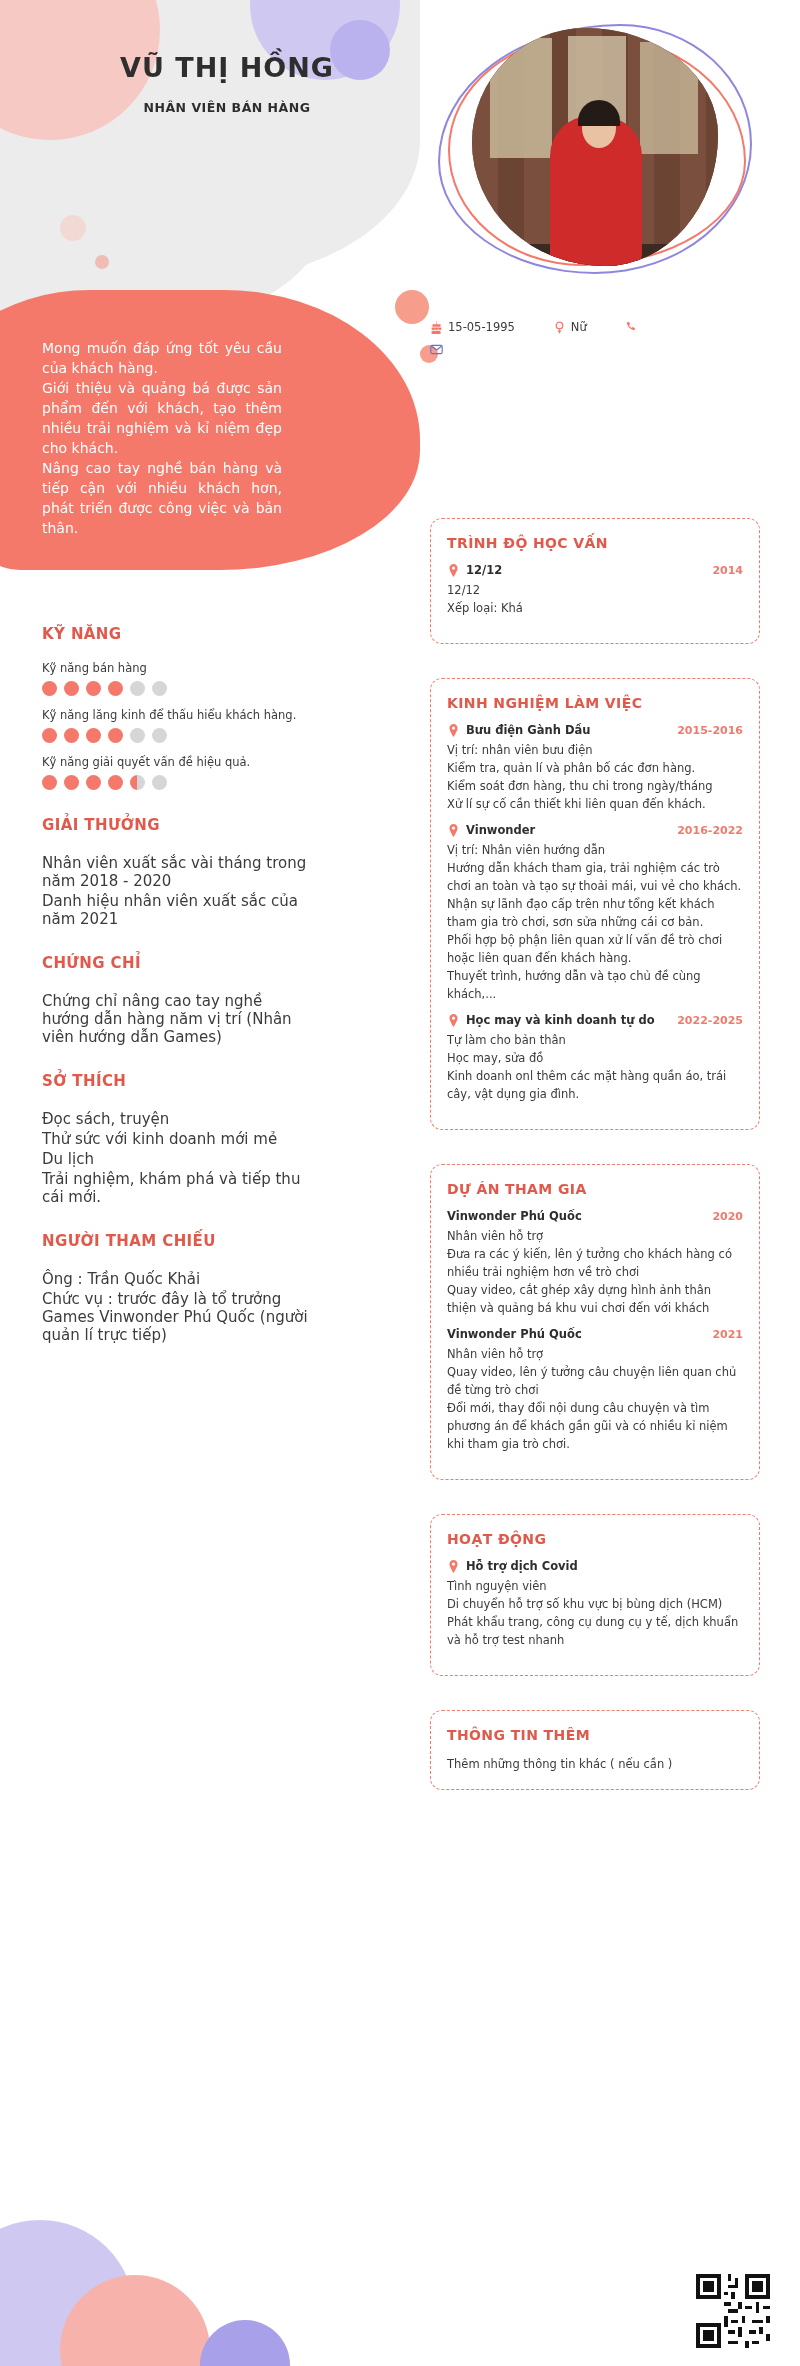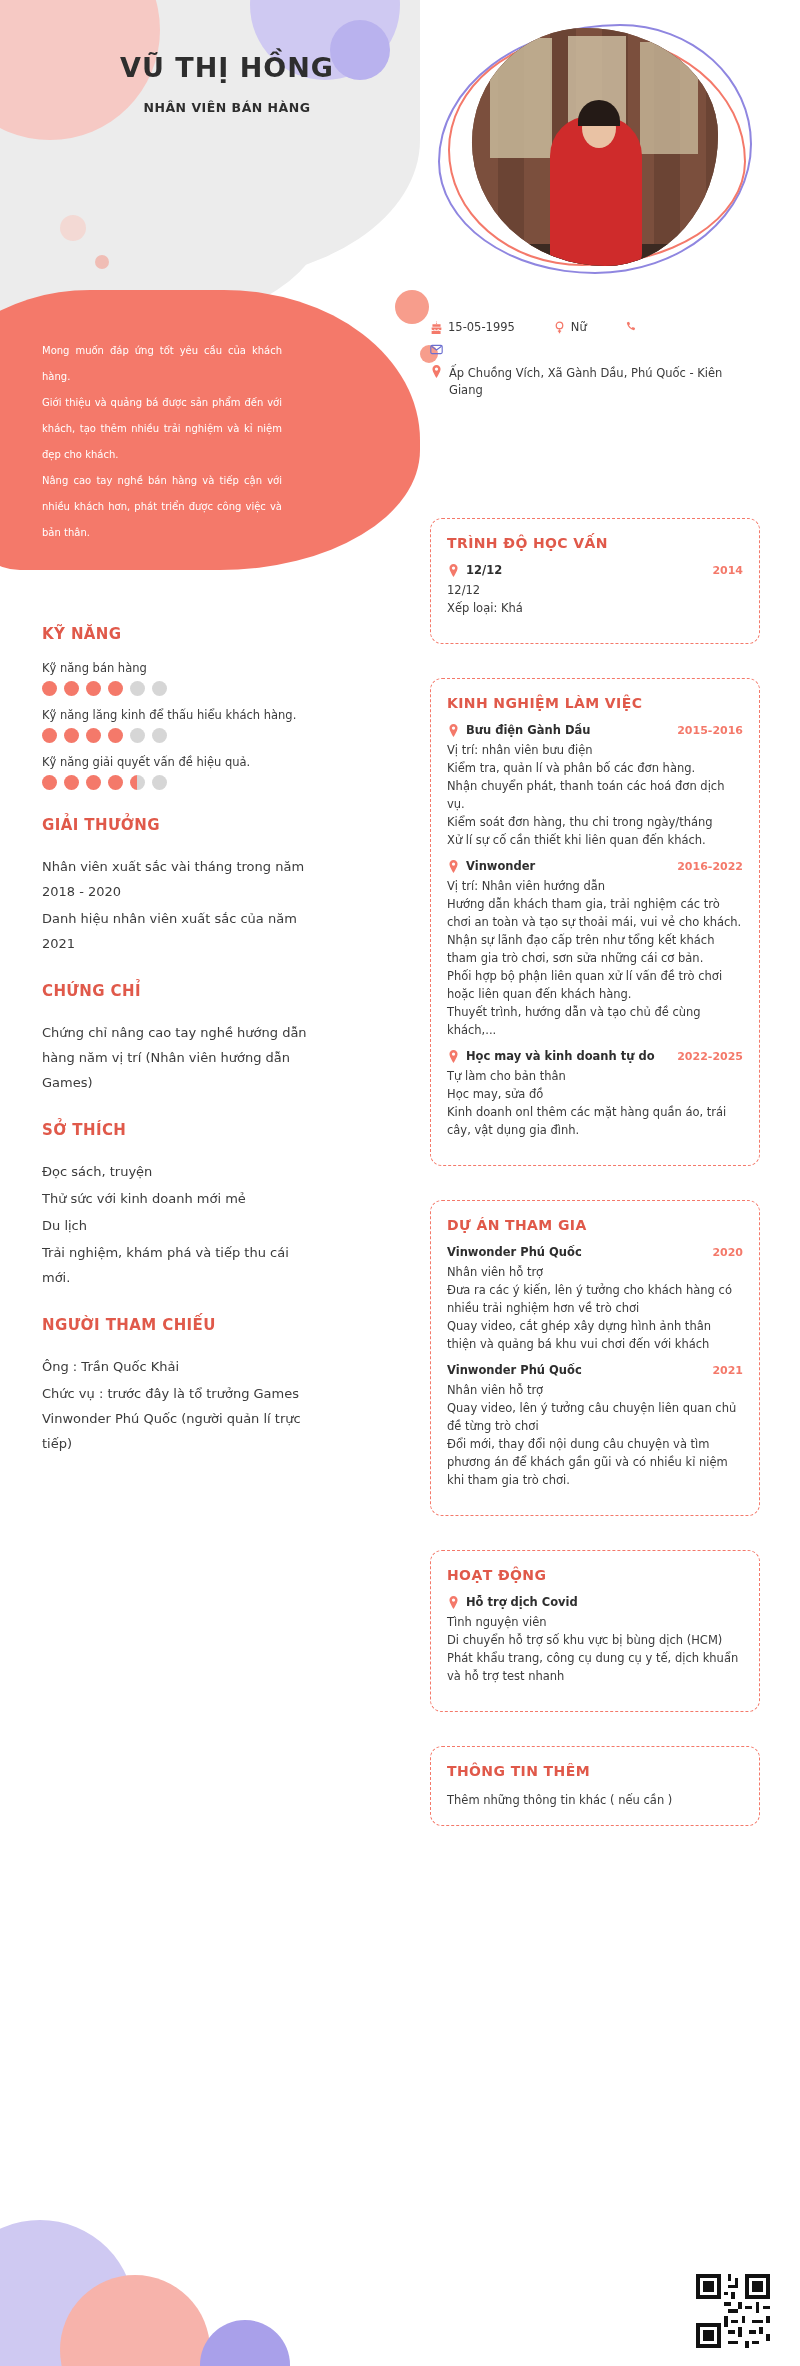--- a/index.html
+++ b/index.html
@@ -75,37 +75,37 @@
   .ph-banner3{position:absolute;top:14px;left:168px;width:58px;height:112px;background:#c8b89a;opacity:.8;}
   .ph-dress{position:absolute;bottom:0;left:78px;width:92px;height:150px;background:#cf2b2b;
      border-radius:40px 40px 12px 12px;}
   .ph-head{position:absolute;bottom:118px;left:110px;width:34px;height:40px;background:#e9c2a4;border-radius:50%;}
   .ph-hair{position:absolute;bottom:140px;left:106px;width:42px;height:26px;background:#241a16;border-radius:22px 22px 0 0;}
   .ph-floor{position:absolute;bottom:0;left:0;right:0;height:22px;background:#3b2a22;}
 
   
   .summary{
     position:absolute;left:42px;top:338px;width:240px;
-    color:#ffffff;font-size:10px;line-height:26px;text-align:justify;
+    color:#ffffff;font-size:14px;line-height:20px;text-align:justify;
   }
 
   
   .left-col{position:absolute;left:42px;top:625px;width:268px;}
   .sec-title{
     font-size:15px;font-weight:bold;color:#e0594a;letter-spacing:.4px;margin:0 0 10px 0;
     position:relative;display:block;
   }
   .sec-wrap{margin-bottom:26px;position:relative;}
   .skill-row{margin-bottom:12px;}
   .skill-label{font-size:11.5px;color:#3b3b3b;margin-bottom:6px;}
   .dots{display:flex;gap:7px;align-items:center;}
   .dot{width:15px;height:15px;border-radius:50%;background:#d6d6d6;}
   .dot.on{background:#f4796a;}
   .dot.half{background:linear-gradient(90deg,#f4796a 50%,#d6d6d6 50%);}
-  .body-text{font-size:13px;line-height:25px;color:#3b3b3b;}
+  .body-text{font-size:15px;line-height:18px;color:#3b3b3b;}
   .body-text p{margin:0 0 2px 0;}
 
   
   .right-col{position:absolute;left:430px;top:318px;width:330px;}
   .contact{position:absolute;left:430px;top:320px;width:340px;font-size:11.5px;color:#3b3b3b;}
   .c-row{display:flex;align-items:center;gap:22px;margin-bottom:9px;flex-wrap:wrap;}
   .c-item{display:flex;align-items:center;gap:5px;margin-right:16px;}
   .ico{width:13px;height:13px;display:inline-block;color:#f4796a;fill:#f4796a;}
   .ico svg{width:13px;height:13px;display:block;}
   .addr{display:flex;gap:6px;align-items:flex-start;line-height:17px;}
@@ -200,30 +200,20 @@
       <span class="c-item">
         <span class="ico">
           <svg viewBox="0 0 16 16">
               <rect x="1" y="3" width="14" height="10" rx="1.5" fill="none" stroke="#6b6fd0" stroke-width="1.4"></rect>
               <path d="M1.8 4 8 8.6 14.2 4" fill="none" stroke="#6b6fd0" stroke-width="1.4"></path>
             </svg>
         </span>
         <span></span>
       </span>
     </div>
-    <div class="c-row">
-      <span class="addr">
-        <span class="ico">
-          <svg viewBox="0 0 16 16">
-              <path d="M8 0C5.2 0 3 2.2 3 5c0 3.6 5 11 5 11s5-7.4 5-11c0-2.8-2.2-5-5-5zm0 7a2 2 0 1 1 0-4 2 2 0 0 1 0 4z"></path>
-            </svg>
-        </span>
-        <span style="max-width:290px;display:inline-block">Ấp Chuồng Vích, Xã Gành Dầu, Phú Quốc - Kiên Giang</span>
-      </span>
-    </div>
   </div>
 
   <div class="left-col">
 
     <div class="sec-wrap">
       <div class="sec-title">KỸ NĂNG</div>
       <div style="height:8px"></div>
 
       <div class="skill-row">
         <div class="skill-label">Kỹ năng bán hàng</div>
@@ -334,21 +324,20 @@
                   <path d="M8 0C5.2 0 3 2.2 3 5c0 3.6 5 11 5 11s5-7.4 5-11c0-2.8-2.2-5-5-5zm0 7a2 2 0 1 1 0-4 2 2 0 0 1 0 4z"></path>
                 </svg>
             </span>
             <span class="entry-org">Bưu điện Gành Dầu</span>
           </span>
           <span class="entry-date">2015-2016</span>
         </div>
         <div class="entry-body">
           <p>Vị trí: nhân viên bưu điện</p>
           <p>Kiểm tra, quản lí và phân bố các đơn hàng.</p>
-          <p>Nhận chuyển phát, thanh toán các hoá đơn dịch vụ.</p>
           <p>Kiểm soát đơn hàng, thu chi trong ngày/tháng</p>
           <p>Xử lí sự cố cần thiết khi liên quan đến khách.</p>
         </div>
       </div>
 
       <div class="entry">
         <div class="entry-head">
           <span class="entry-head-left">
             <span class="ico">
               <svg viewBox="0 0 16 16">

